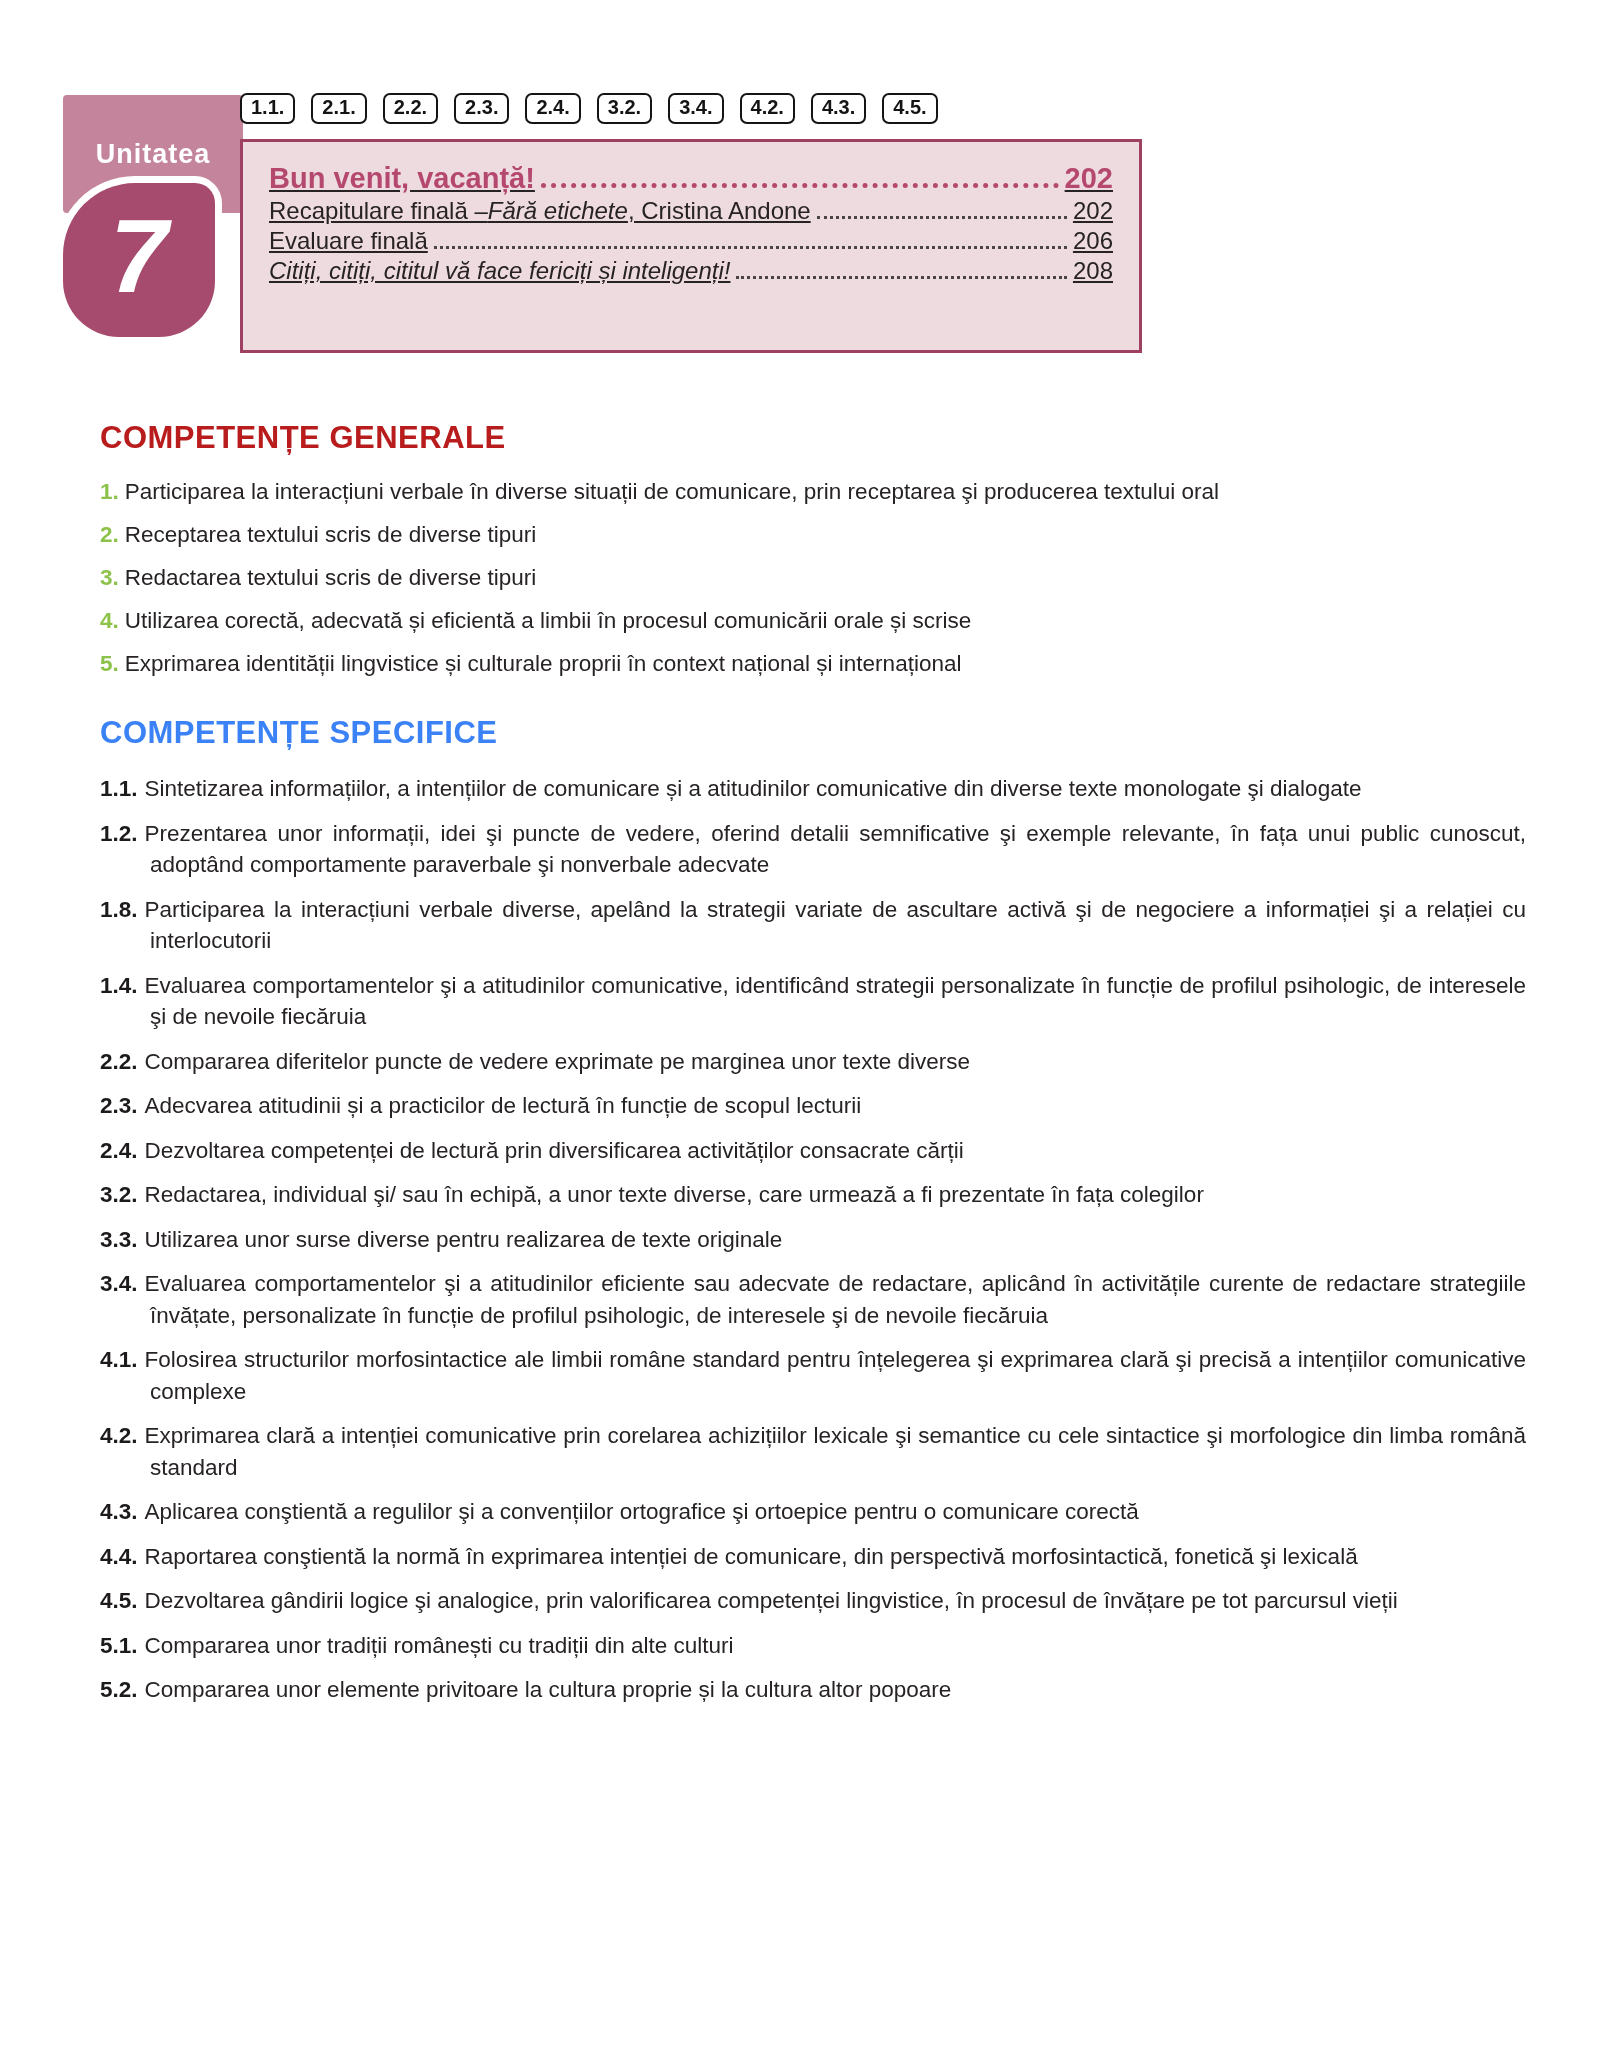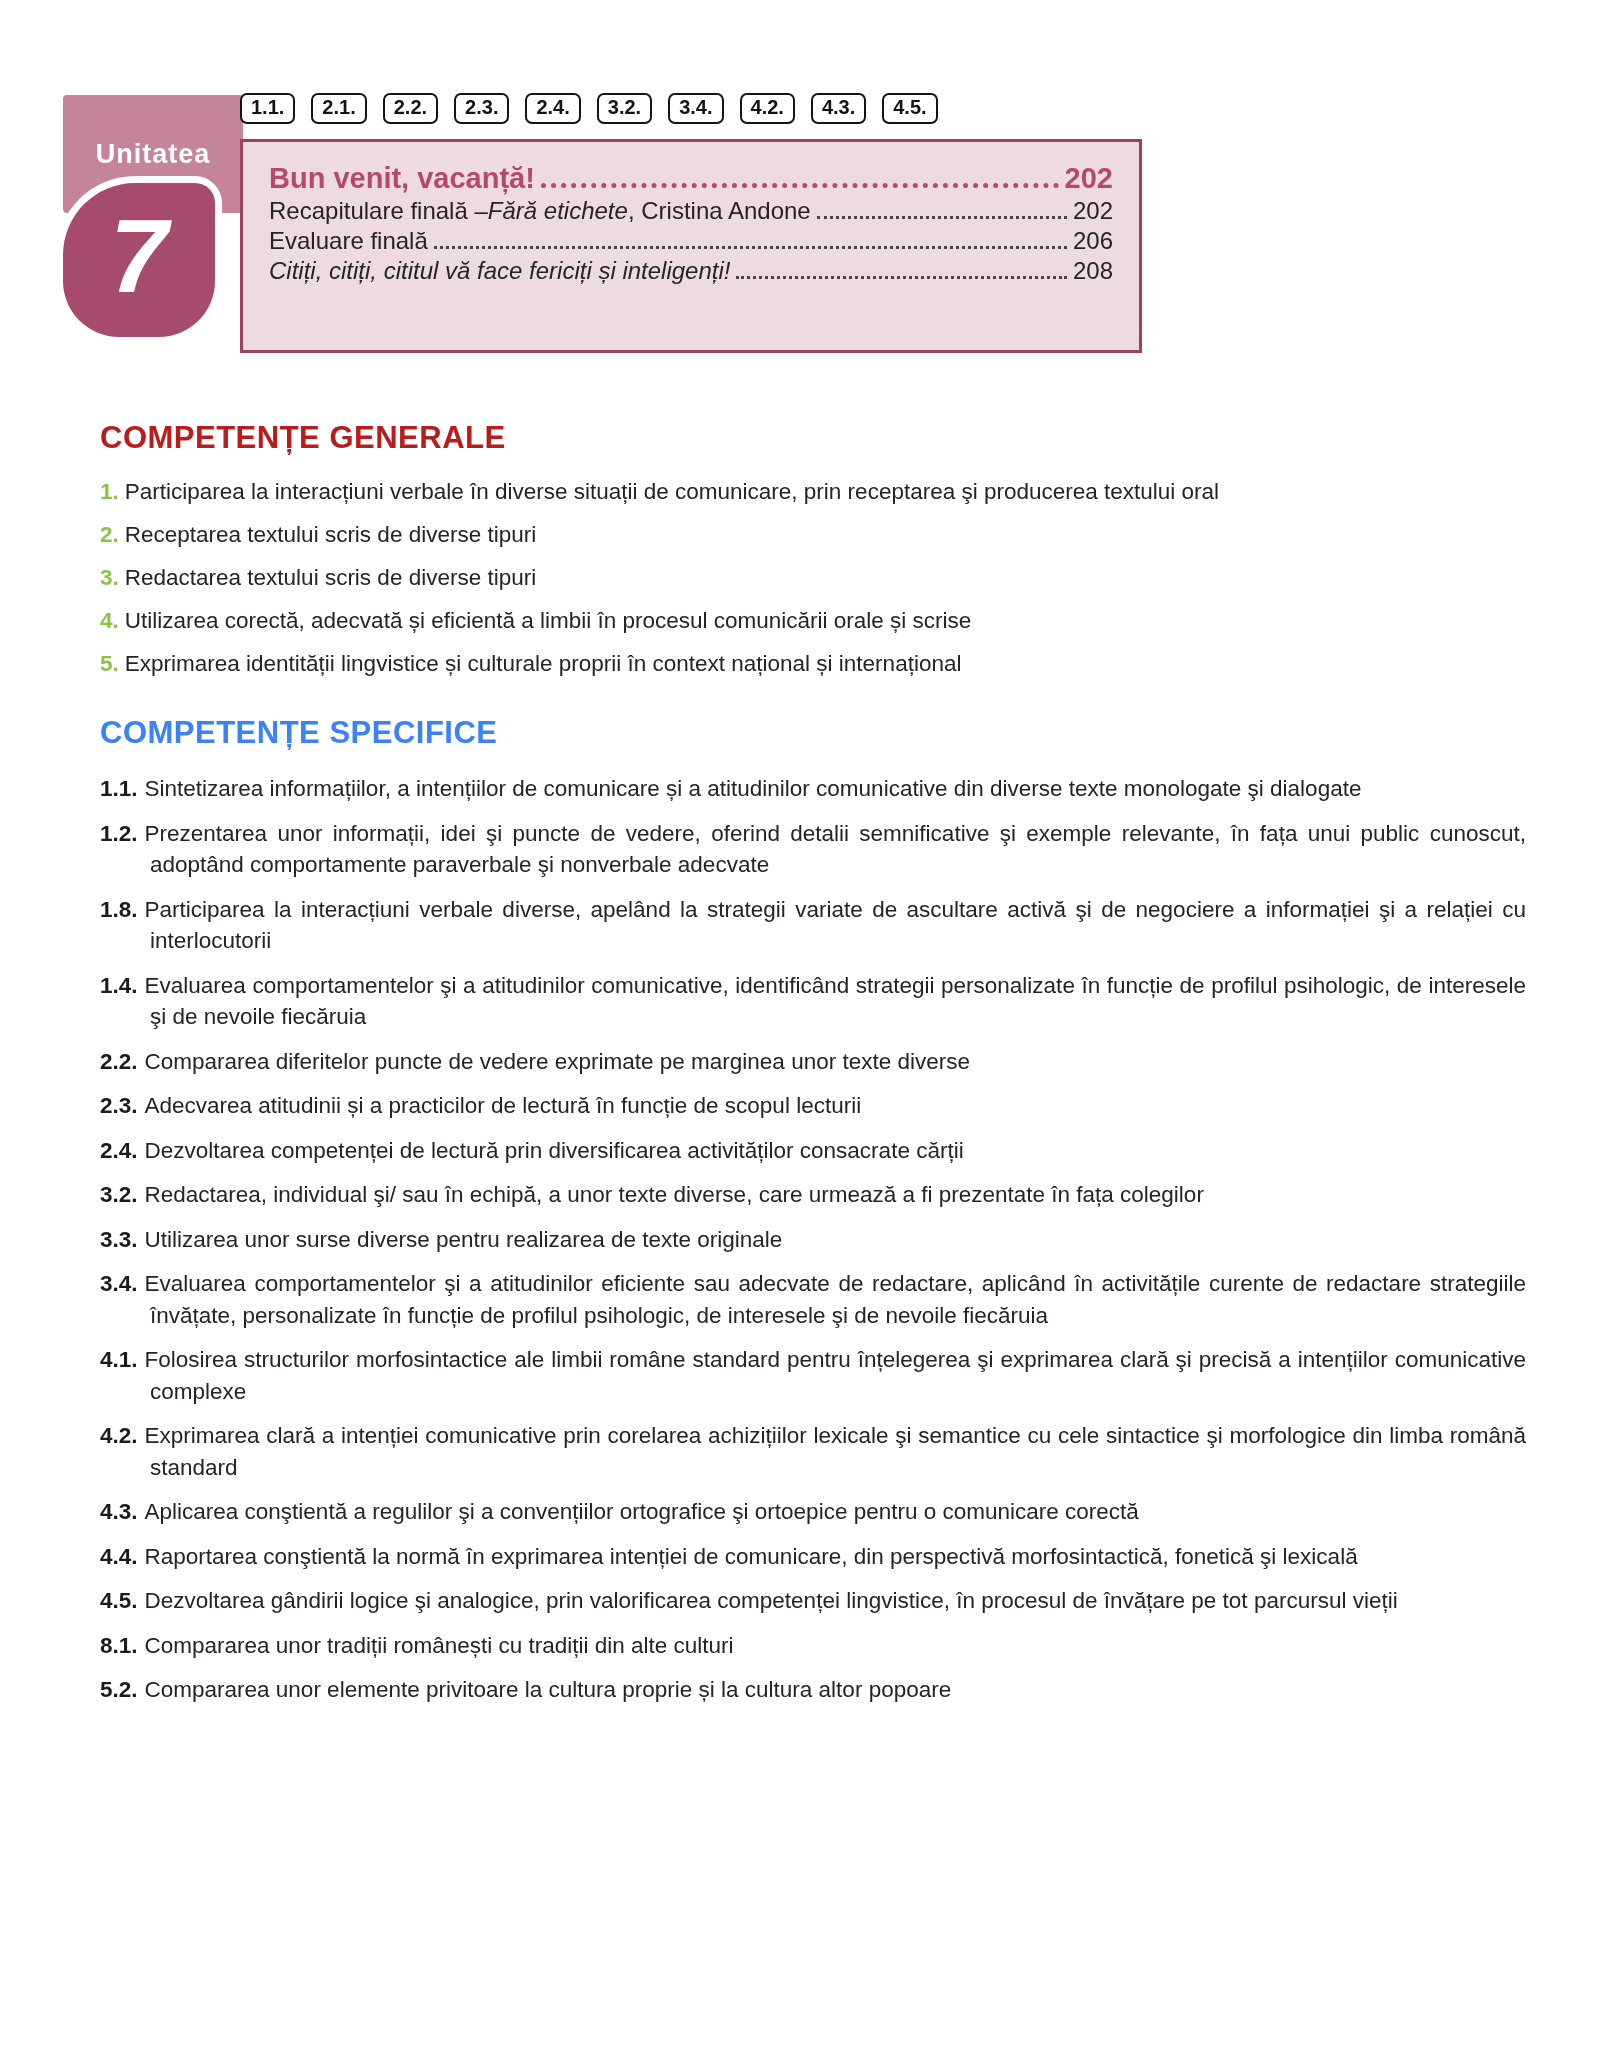--- a/index.html
+++ b/index.html
@@ -33,21 +33,21 @@
   
   .tags-row { position:absolute; left:240px; top:93px; display:flex; gap:16px; }
   .tag-chip {
     border:2.5px solid #141414; border-radius:7px; background:#ffffff;
     padding:1px 9px 3px; font-size:20px; font-weight:bold; color:#141414;
   }
 
   
   .toc-box {
     position:absolute; left:240px; top:139px; width:902px; height:214px;
-    background:#eedbdf; border:3px solid #9d4061; padding:20px 26px 18px;
+    background:#eedbdf; border:3px solid #9d4061; padding:20px 26px 18px;text-decoration:underline;
   }
   .toc-title-row { display:flex; align-items:flex-end; color:#b5486e; font-weight:bold; font-size:29px; }
   .toc-title-row .leader { flex:1; border-bottom:5px dotted #b5486e; margin:0 6px 7px; }
   .toc-title-row .toc-page { font-size:29px; }
   .toc-row { display:flex; align-items:flex-end; font-size:24px; margin-top:2px; color:#272324; }
   .toc-row .leader { flex:1; border-bottom:3px dotted #4a4446; margin:0 6px 6px; min-width:18px; }
   .toc-row .toc-page { font-size:24px; }
   .toc-row em { font-style:italic; }
   .toc-row .italic-full { font-style:italic; }
 
@@ -137,17 +137,17 @@
     <p class="spec-item"><span class="num">2.3.</span><span>Adecvarea atitudinii și a practicilor de lectură în funcție de scopul lecturii</span></p>
     <p class="spec-item"><span class="num">2.4.</span><span>Dezvoltarea competenței de lectură prin diversificarea activităților consacrate cărții</span></p>
     <p class="spec-item"><span class="num">3.2.</span><span>Redactarea, individual şi/ sau în echipă, a unor texte diverse, care urmează a fi prezentate în fața colegilor</span></p>
     <p class="spec-item"><span class="num">3.3.</span><span>Utilizarea unor surse diverse pentru realizarea de texte originale</span></p>
     <p class="spec-item"><span class="num">3.4.</span><span>Evaluarea comportamentelor şi a atitudinilor eficiente sau adecvate de redactare,  aplicând în activitățile curente de redactare strategiile învățate, personalizate în funcție de profilul psihologic, de interesele şi de nevoile fiecăruia</span></p>
     <p class="spec-item"><span class="num">4.1.</span><span>Folosirea structurilor morfosintactice ale limbii române standard pentru înțelegerea şi exprimarea clară şi precisă a intențiilor comunicative complexe</span></p>
     <p class="spec-item"><span class="num">4.2.</span><span>Exprimarea clară a intenției comunicative prin corelarea achizițiilor lexicale şi semantice cu cele sintactice şi morfologice din limba română standard</span></p>
     <p class="spec-item"><span class="num">4.3.</span><span>Aplicarea conştientă a regulilor şi a convențiilor ortografice şi ortoepice pentru o comunicare corectă</span></p>
     <p class="spec-item"><span class="num">4.4.</span><span>Raportarea conştientă la normă în exprimarea intenției de comunicare, din perspectivă morfosintactică, fonetică şi lexicală</span></p>
     <p class="spec-item"><span class="num">4.5.</span><span>Dezvoltarea gândirii logice şi analogice, prin valorificarea competenței lingvistice, în procesul de învățare pe tot parcursul vieții</span></p>
-    <p class="spec-item"><span class="num">8.1.</span><span>Compararea unor tradiții românești cu tradiții din alte culturi</span></p>
+    <p class="spec-item"><span class="num">5.1.</span><span>Compararea unor tradiții românești cu tradiții din alte culturi</span></p>
     <p class="spec-item"><span class="num">5.2.</span><span>Compararea unor elemente privitoare la cultura proprie și la cultura altor popoare</span></p>
   </div>
 
 </div>
 
 </body></html>

